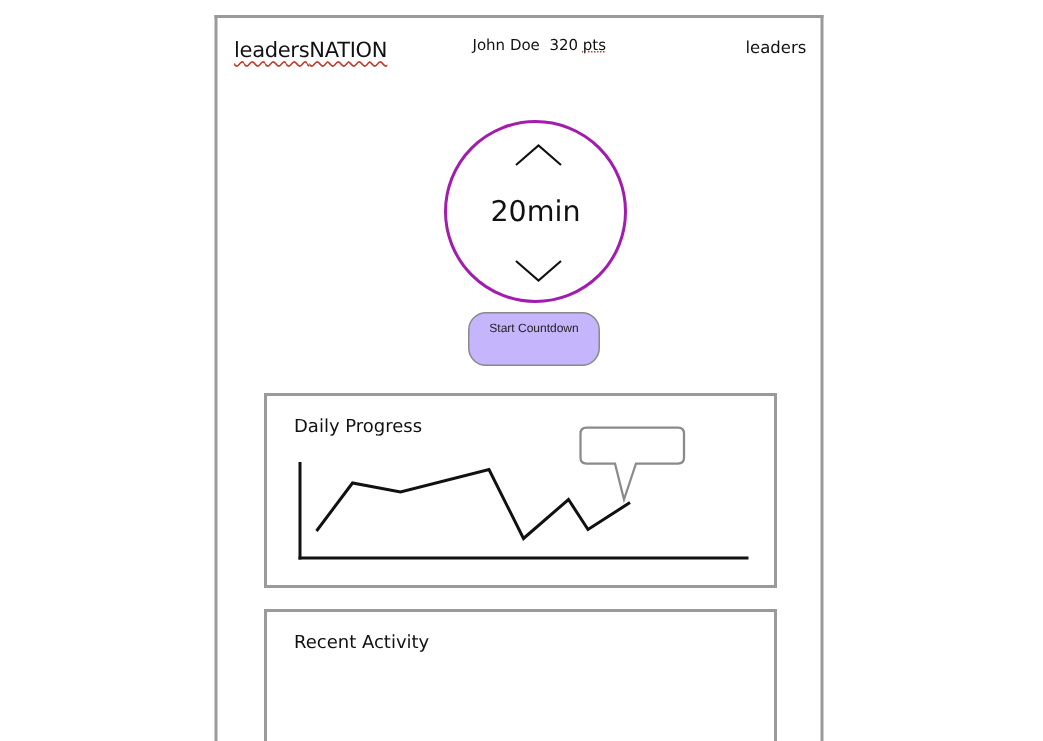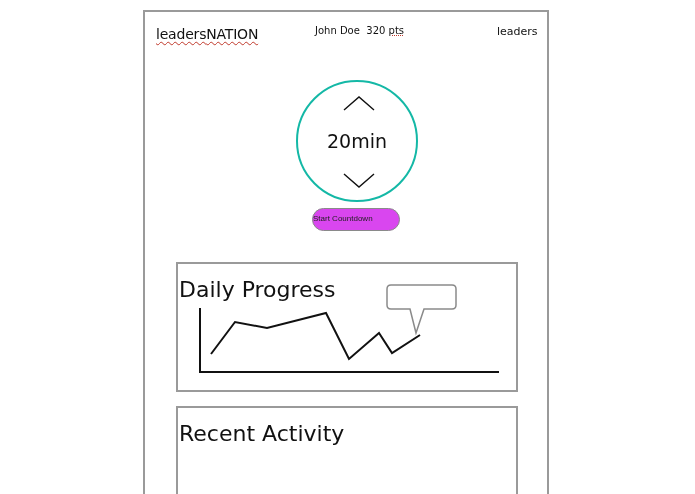--- a/index.html
+++ b/index.html
@@ -8,34 +8,34 @@
     .frame { position: absolute; left: 143px; top: 10px; width: 406px; height: 500px;
              border: 2px solid #9a9a9a; border-bottom: none; box-sizing: border-box; }
     .logo { position: absolute; left: 156px; top: 26px; font-size: 14px; letter-spacing: -0.2px;
             text-decoration: underline wavy #c0392b; text-decoration-thickness: 1px;
             text-underline-offset: 2px; }
     .logo .bold { font-weight: normal; }
     .user { position: absolute; left: 315px; top: 25px; font-size: 10px; }
     .user .pts { text-decoration: underline dotted #c0392b; }
     .leaders { position: absolute; left: 497px; top: 25px; font-size: 11px; cursor: pointer; }
     .dial { position: absolute; left: 296px; top: 80px; width: 122px; height: 122px;
-            border: 2px solid #14b8a6; border-radius: 50%; box-sizing: border-box; }
+            border: 2px solid #a21caf; border-radius: 50%; box-sizing: border-box; }
     .dial .val { position: absolute; left: 0; right: 0; top: 48px; text-align: center; font-size: 19px; }
     .arrow { position: absolute; left: 44px; width: 34px; height: 18px; cursor: pointer; }
     .arrow.up { top: 12px; }
     .arrow.down { top: 90px; }
-    .start-btn { position: absolute; left: 312px; top: 208px; width: 88px; height: 23px;
+    .start-btn { position: absolute; left: 312px; top: 208px; width: 88px; height: 36px;
                  border: 1.5px solid #8a8a8a; border-radius: 12px; box-sizing: border-box;
-                 background: #d946ef; font-size: 8px; line-height: 20px;
+                 background: #c4b5fd; font-size: 8px; text-align: center; line-height: 20px;
                  font-family: "Liberation Sans", sans-serif; cursor: pointer; color: #222; }
     .panel { position: absolute; left: 176px; width: 342px; border: 2px solid #9a9a9a;
              box-sizing: border-box; background: #fff; }
     .panel.progress { top: 262px; height: 130px; }
     .panel.activity { top: 406px; height: 100px; border-bottom: none; }
-    .panel-title { position: absolute; left: 1px; font-size: 22px; }
+    .panel-title { position: absolute; left: 18px; font-size: 12px; }
     .progress .panel-title { top: 13px; }
     .activity .panel-title { top: 13px; }
     .chart { position: absolute; left: 0; top: 0; }
     .ticks { position: absolute; left: 28px; top: 108px; font-size: 10px; letter-spacing: 2.2px;
              white-space: pre; color: #111; }
   </style>
 </head>
 <body>
 
 <div class="frame"></div>

